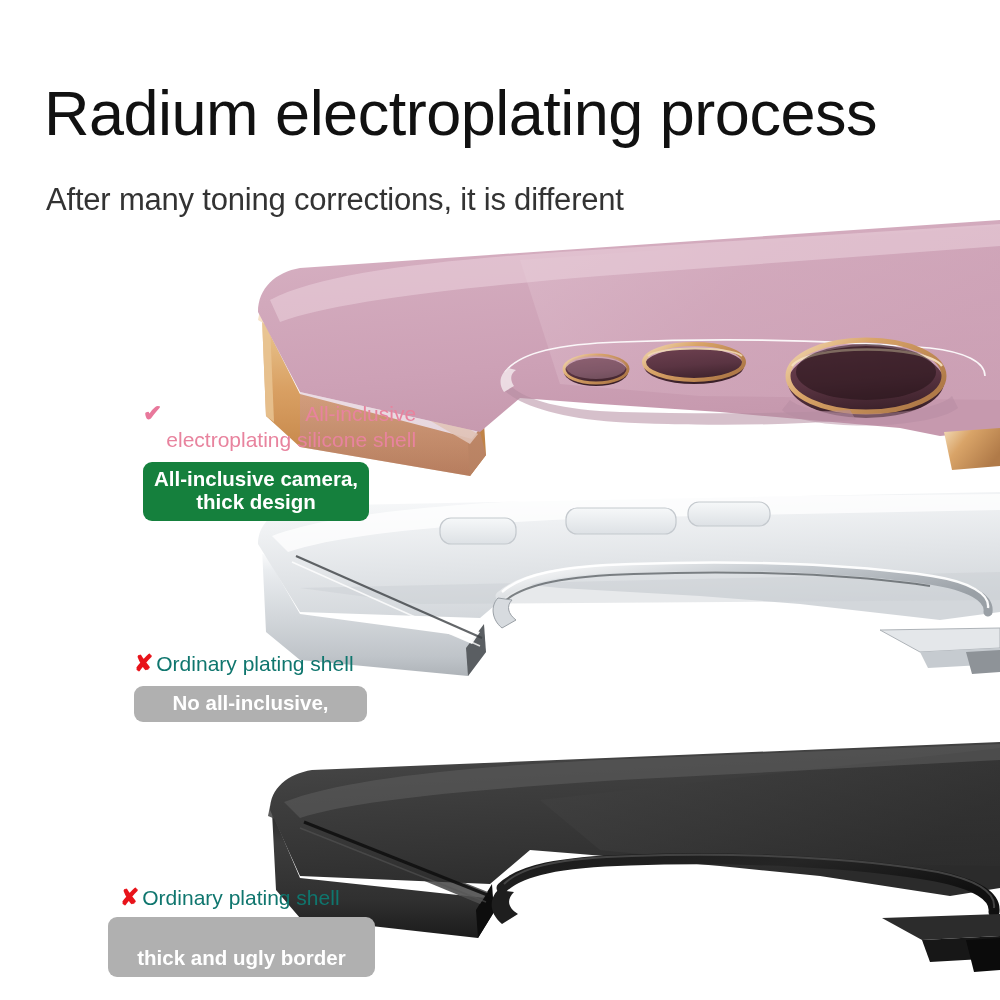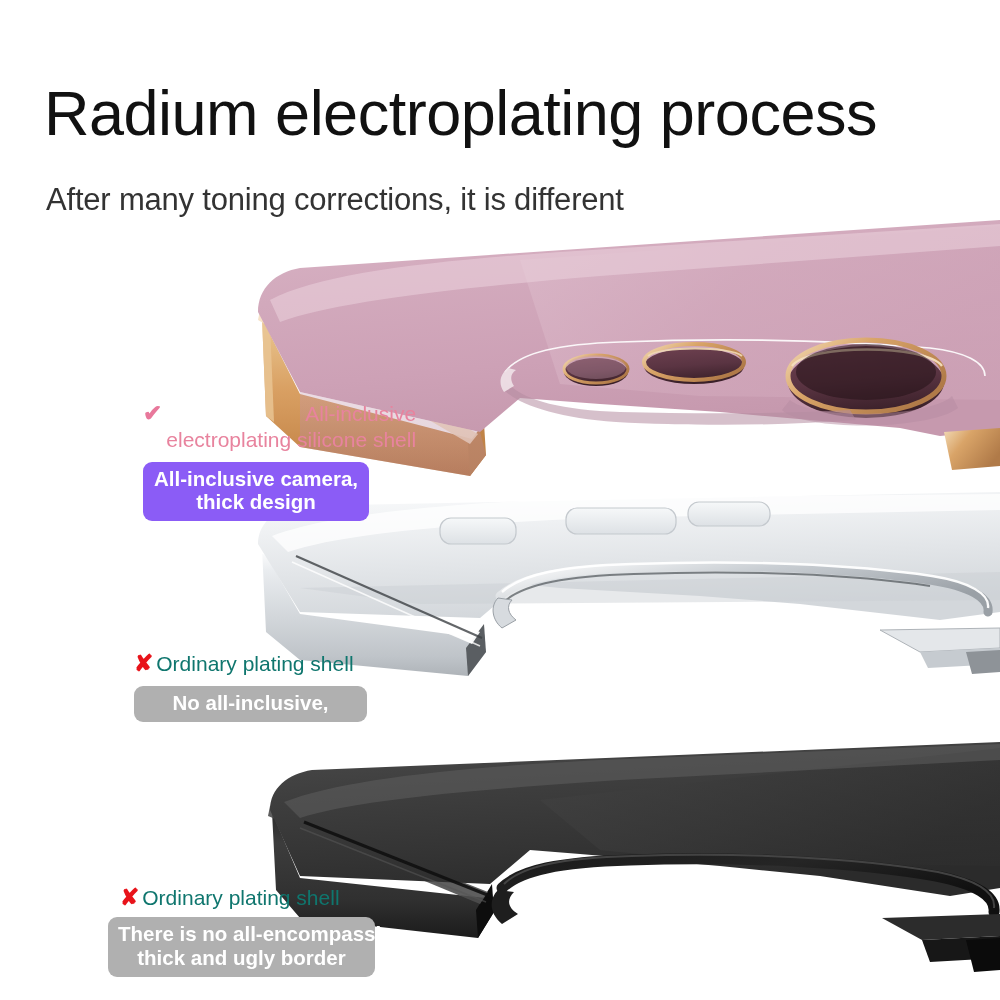--- a/index.html
+++ b/index.html
@@ -42,21 +42,21 @@
 
   .annot-title { font-size:21px; line-height:1.25;text-align:right; }
   .annot-title.pink { color:#E8839E; }
   .annot-title.gray { color:#0f766e; }
 
   .badge {
     border-radius:9px; color:#ffffff; text-align:center;
     font-size:20.5px; font-weight:bold; line-height:1.16;
     padding:5px 10px 7px 10px; white-space:nowrap;
   }
-  .badge.pink { background:#8b5cf6; }
+  .badge.pink { background:#15803d; }
   .badge.gray { background:#B0B0B0; }
 
   
   #annot-1 { left:143px; top:401px; }
   #annot-1 .badge { margin-top:8px; width:226px; }
 
   
   #annot-2 { left:134px; top:651px; }
   #annot-2 .badge { margin-top:9px; width:233px; }
 
@@ -302,16 +302,16 @@
     <span>No all-inclusive,</span><br>
   </div>
 </div>
 
 <div class="annot" id="annot-3">
   <div class="annot-head">
     <span class="mark cross">✘</span>
     <span class="annot-title gray">Ordinary plating shell</span>
   </div>
   <div class="badge gray">
-    <span>There is no all-encompassing</span><br>
+    <br>
     <span>thick and ugly border</span>
   </div>
 </div>
 
 </body></html>

